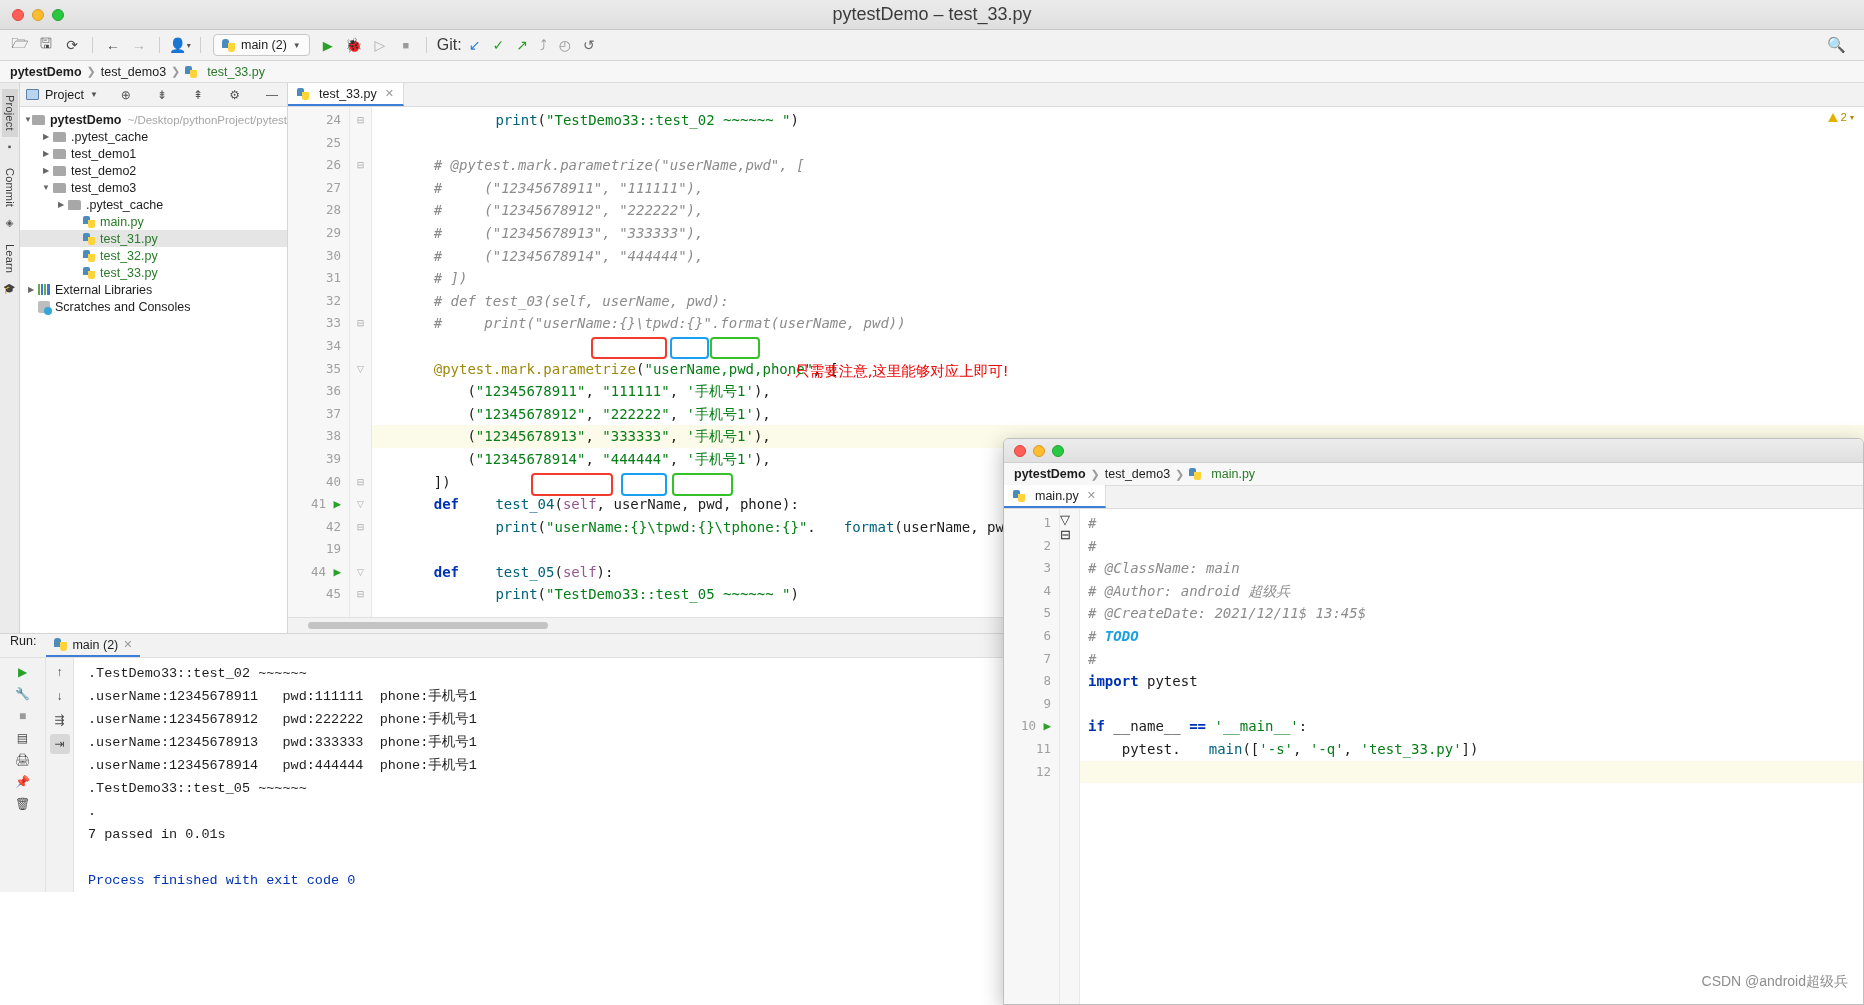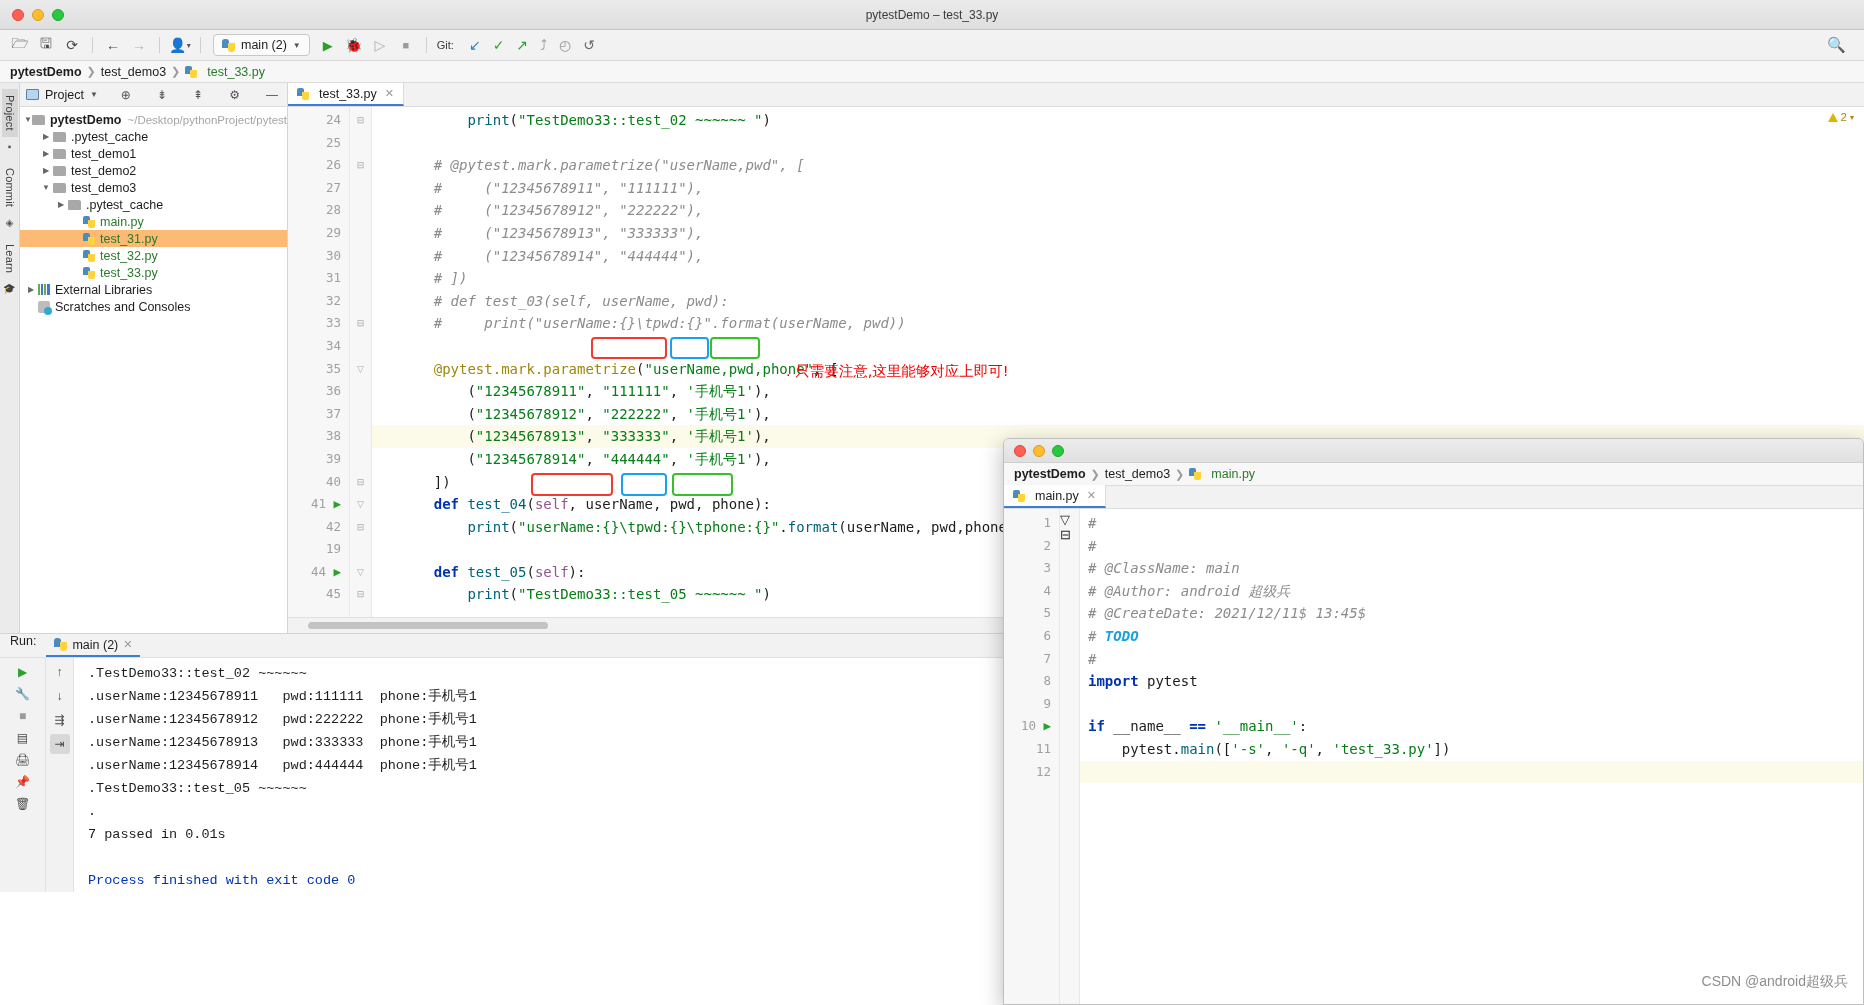--- a/index.html
+++ b/index.html
@@ -16,21 +16,21 @@
     border-bottom:1px solid #c6c6c6;
     display:flex; align-items:center; position:relative;
   }
   .traffic { display:flex; gap:8px; padding-left:12px; }
   .tl { width:12px; height:12px; border-radius:50%; }
   .tl.r{background:#ff5f57;border:1px solid #e0443e;}
   .tl.y{background:#febc2e;border:1px solid #d89d28;}
   .tl.g{background:#28c840;border:1px solid #24a233;}
   #win-title {
     position:absolute; left:0; right:0; text-align:center;
-    font-size:12px; color:#3b3b3b; pointer-events:none;
+    font-size:18px; color:#3b3b3b; pointer-events:none;
   }
 
   
   #toolbar {
     height:31px; background:#f2f2f2; border-bottom:1px solid #d6d6d6;
     display:flex; align-items:center; padding:0 8px; gap:2px;
   }
   .tb-ic {
     width:24px; height:22px; display:flex; align-items:center; justify-content:center;
     font-size:14px; color:#4a4a4a; border-radius:3px;
@@ -41,21 +41,21 @@
     height:22px; padding:0 8px; border:1px solid #c8c8c8; border-radius:4px;
     background:#fbfbfb; font-size:12.5px; margin:0 4px;
   }
   .pyico { width:13px; height:13px; position:relative; display:inline-block; }
   .pyico::before, .pyico::after{
     content:""; position:absolute; width:7px;height:9px;
   }
   .pyico::before{background:#4b8bbe;border-radius:3px 3px 0 0;left:0;top:0;}
   .pyico::after{background:#ffd43b;border-radius:0 0 3px 3px;right:0;bottom:0;}
   .caret { font-size:8px; color:#555; }
-  .git-lbl { font-size:11px; color:#3a3a3a; margin:0 8px 0 2px; }
+  .git-lbl { font-size:16px; color:#3a3a3a; margin:0 0 0 2px; }
   .gi { font-size:14px; padding:0 5px; }
   #searchglass { margin-left:auto; font-size:15px; color:#555; padding-right:10px;}
 
   
   #breadcrumb {
     height:22px; background:#f7f7f7; border-bottom:1px solid #dcdcdc;
     display:flex; align-items:center; padding-left:10px; font-size:12.5px; gap:5px;
   }
   #breadcrumb b { font-weight:bold; }
   .bc-sep { color:#9a9a9a; font-size:11px; }
@@ -79,21 +79,21 @@
   
   #projpanel { width:268px; background:#ffffff; border-right:1px solid #d5d5d5; }
   #proj-header {
     height:24px; background:#f2f2f2; border-bottom:1px solid #dcdcdc;
     display:flex; align-items:center; padding:0 6px; gap:6px; font-size:12.5px;
   }
   .sq-ic { width:13px;height:11px;border:1.5px solid #5a7fa8;background:#b8d4ef;border-radius:1px;}
   #proj-header .hdr-ic { margin-left:auto; font-size:12px; color:#555; padding:0 3px;}
   .tree { padding-top:4px; font-size:12.5px; }
   .trow { display:flex; align-items:center; height:17px; padding-left:4px; white-space:nowrap; }
-  .trow.sel { background:#fdba74; }
+  .trow.sel { background:#e5e5e5; }
   .arw { width:14px; text-align:center; font-size:8px; color:#666; }
   .folder { width:13px;height:10px;background:#a8a8a8;border-radius:1px 2px 1px 1px; margin-right:5px; flex:none;}
   .pyf { width:12px;height:12px;margin-right:5px;flex:none;position:relative;}
   .pyf::before{content:"";position:absolute;left:0;top:0;width:7px;height:8px;background:#4b8bbe;border-radius:2px 2px 0 0;}
   .pyf::after{content:"";position:absolute;right:0;bottom:0;width:7px;height:8px;background:#ffd43b;border-radius:0 0 2px 2px;}
   .libic { width:12px;height:11px;margin-right:5px;flex:none;
       background:linear-gradient(90deg,#6aa84f 0 2px,#fff 2px 3px,#3c78d8 3px 5px,#fff 5px 6px,#6aa84f 6px 8px,#fff 8px 9px,#3c78d8 9px 11px);}
   .scrio { width:12px;height:12px;margin-right:5px;flex:none;background:#bdbdbd;border-radius:2px;position:relative;}
   .scrio::after{content:"";position:absolute;right:-2px;bottom:-2px;width:8px;height:8px;border-radius:50%;background:#35a7d6;}
   .lbl-green { color:#2a7a2a; }
@@ -119,21 +119,21 @@
   .fold-col { width:22px; flex:none; background:#f7f7f7; border-right:1px solid #e8e8e8; padding-top:2px;}
   .fold { height:22.6px; line-height:22.6px; text-align:center; font-size:9px; color:#aaa;}
   .code-lines { flex:1; padding-top:2px; position:relative; overflow:hidden;}
   .cl { height:22.6px; line-height:22.6px; font-size:14px; white-space:pre;
         font-family:"DejaVu Sans Mono","Liberation Mono",monospace; padding-left:28px;}
   .cl.hl { background:#fcfae8; }
   .cmt { color:#8c8c8c; font-style:italic;}
   .kw  { color:#0033b3; font-weight:bold;}
   .str { color:#067d17;}
   .dec { color:#9e880d;}
-  .fn  { color:#00627a;}
+  .fn  { color:#00627a;margin-left:28px;}
   .selfc{color:#94558d;}
 
   
   .abox { position:absolute; border:2px solid; border-radius:4px; pointer-events:none; }
   .abox.red{border-color:#f03b2e;}
   .abox.blue{border-color:#1aa0f0;}
   .abox.green{border-color:#34c228;}
   #cn-note {
     position:absolute; color:#ee0000; font-size:14.5px; white-space:nowrap;
     font-family:"DejaVu Sans", sans-serif;

